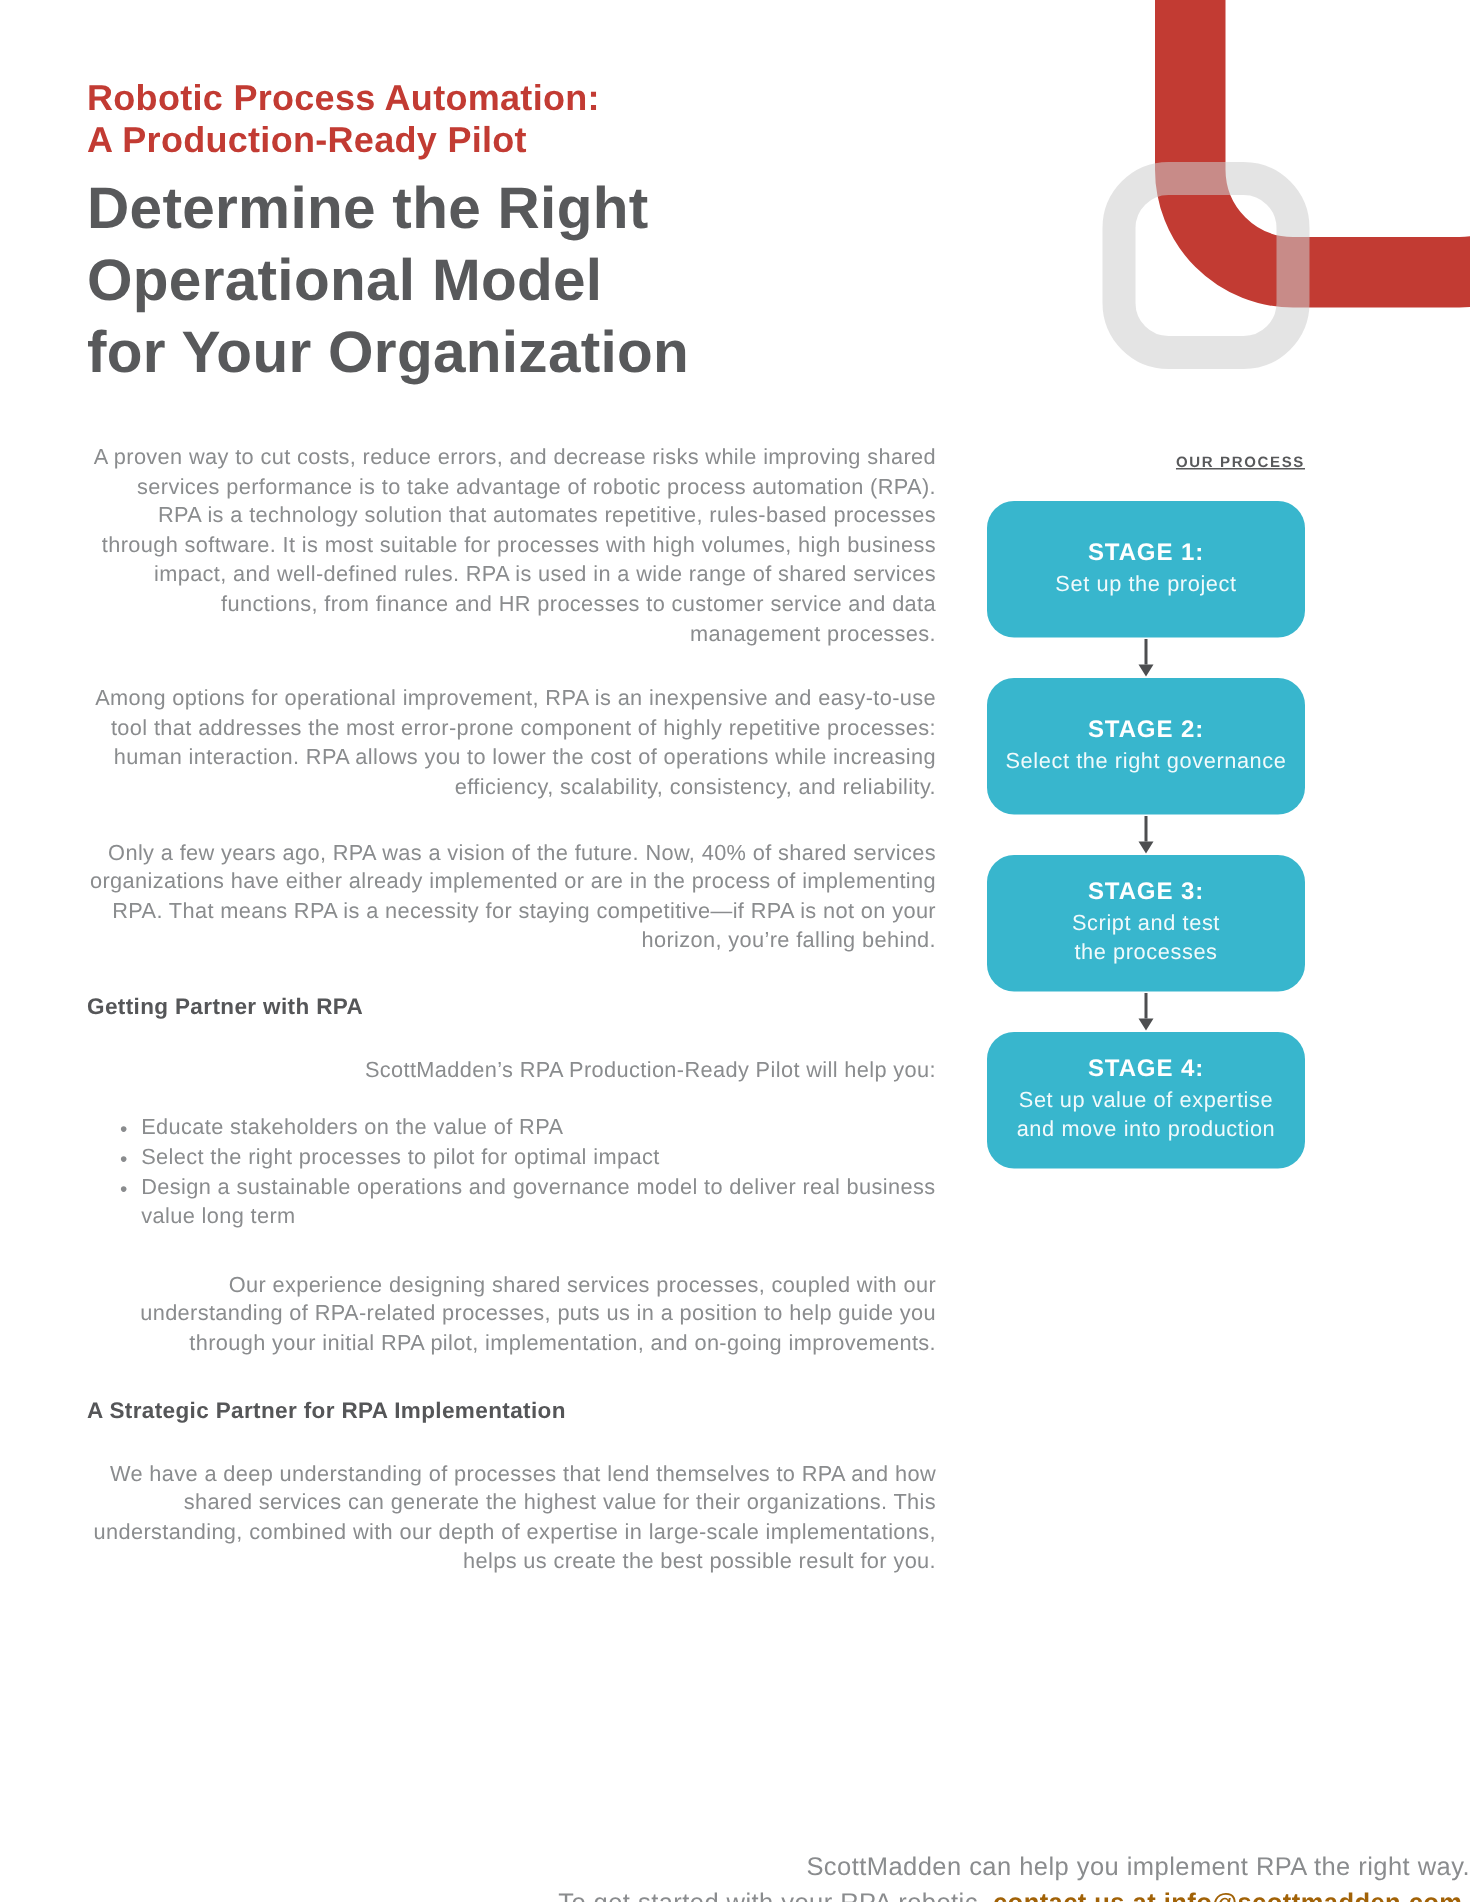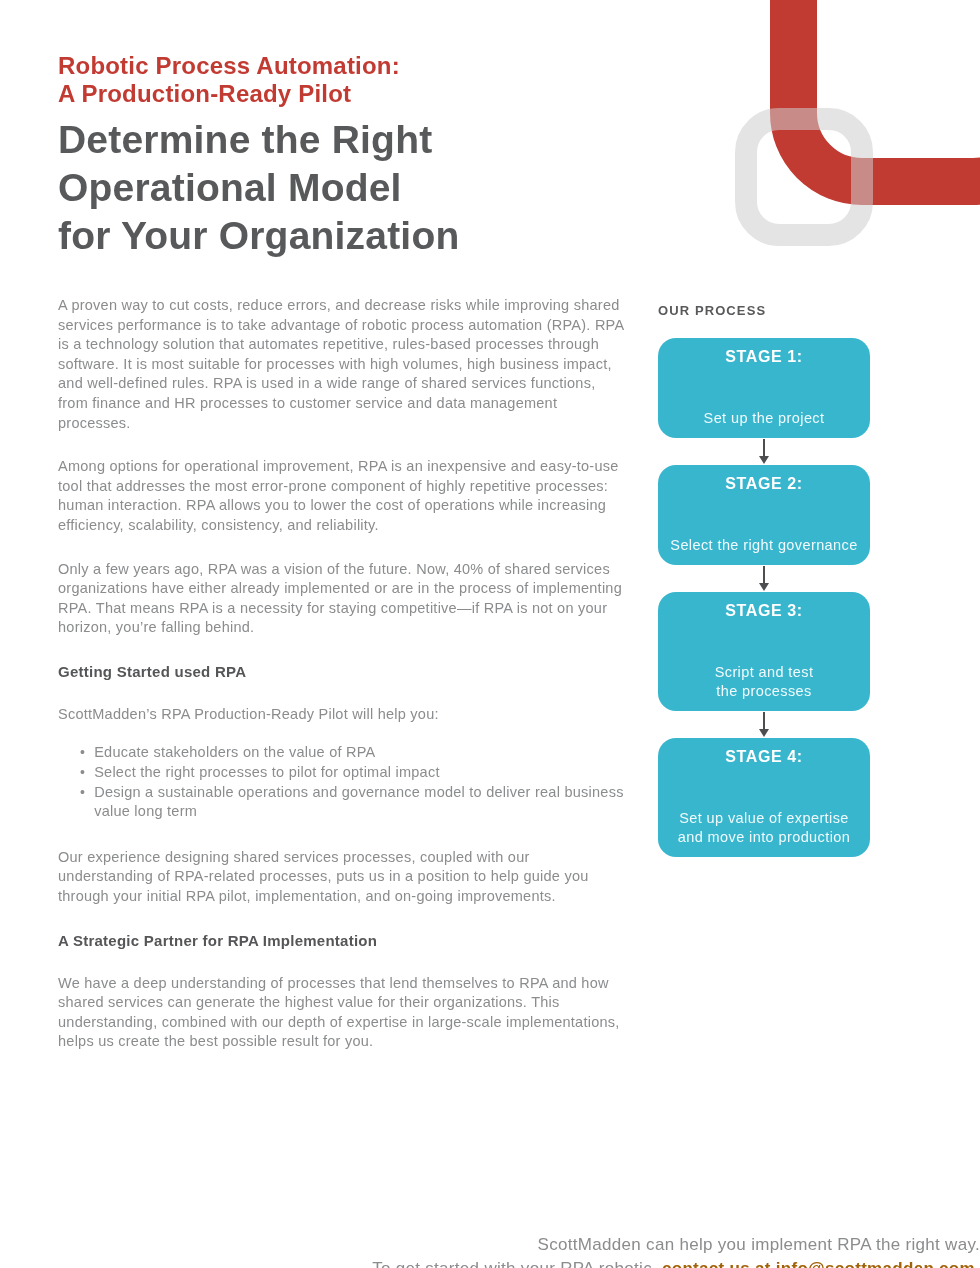--- a/index.html
+++ b/index.html
@@ -53,52 +53,52 @@
   
   .main-col {
     position:absolute;
     left:58px; top:296px;
     width:566px;
     color:#8a8c8e;
     font-size:14.5px;
     line-height:19.6px;
     letter-spacing:0.25px;
   }
-  .main-col p { margin:0 0 24px 0; }
+  .main-col p { margin:0 0 24px 0;text-align:right; }
   .main-col h3 {
     color:#555658;
     font-size:15px;
     line-height:19px;
     font-weight:bold;
     letter-spacing:0.25px;
     margin:2px 0 24px 0;
   }
   .bullet-list { list-style:none; margin:-6px 0 26px 0; padding-left:22px; }
   .bullet-list li { display:flex; margin:0 0 0.5px 0; }
   .bullet-dot { color:#8a8c8e; margin-right:9px; font-size:14px; line-height:19.6px; }
 
   
   .sidebar { position:absolute; left:658px; top:303px; width:212px; }
   .sidebar-label {
-    text-align:left;
+    text-align:right;
     color:#58595b;
     font-weight:bold;
-    font-size:13px;
+    font-size:10px;
     letter-spacing:1.1px;
     margin-bottom:20px;
+    text-decoration:underline;
   }
   .stage-box {
     min-height:91px;
     background:#38b6cd;
     border-radius:18px;
     display:flex; flex-direction:column;
     align-items:center; justify-content:center;
     text-align:center;
     padding:10px 8px;
-    gap:40px;
   }
   .stage-title {
     color:#ffffff;
     font-weight:bold;
     font-size:16px;
     letter-spacing:0.6px;
     margin-bottom:3px;
   }
   .stage-subtitle {
     color:rgba(255,255,255,0.93);
@@ -142,21 +142,21 @@
 A Production-Ready Pilot</div>
     <div class="page-title">Determine the Right
 Operational Model
 for Your Organization</div>
   </div>
 
   <div class="main-col">
     <p>A proven way to cut costs, reduce errors, and decrease risks while improving shared services performance is to take advantage of robotic process automation (RPA). RPA is a technology solution that automates repetitive, rules-based processes through software. It is most suitable for processes with high volumes, high business impact, and well-defined rules. RPA is used in a wide range of shared services functions, from finance and HR processes to customer service and data management processes.</p>
     <p>Among options for operational improvement, RPA is an inexpensive and easy-to-use tool that addresses the most error-prone component of highly repetitive processes: human interaction. RPA allows you to lower the cost of operations while increasing efficiency, scalability, consistency, and reliability.</p>
     <p>Only a few years ago, RPA was a vision of the future. Now, 40% of shared services organizations have either already implemented or are in the process of implementing RPA. That means RPA is a necessity for staying competitive—if RPA is not on your horizon, you’re falling behind.</p>
-    <h3>Getting Started used RPA</h3>
+    <h3>Getting Partner with RPA</h3>
     <p>ScottMadden’s RPA Production-Ready Pilot will help you:</p>
     <ul class="bullet-list">
       <li>
         <span class="bullet-dot">•</span>
         <span>Educate stakeholders on the value of RPA</span>
       </li>
       <li>
         <span class="bullet-dot">•</span>
         <span>Select the right processes to pilot for optimal impact</span>
       </li>

